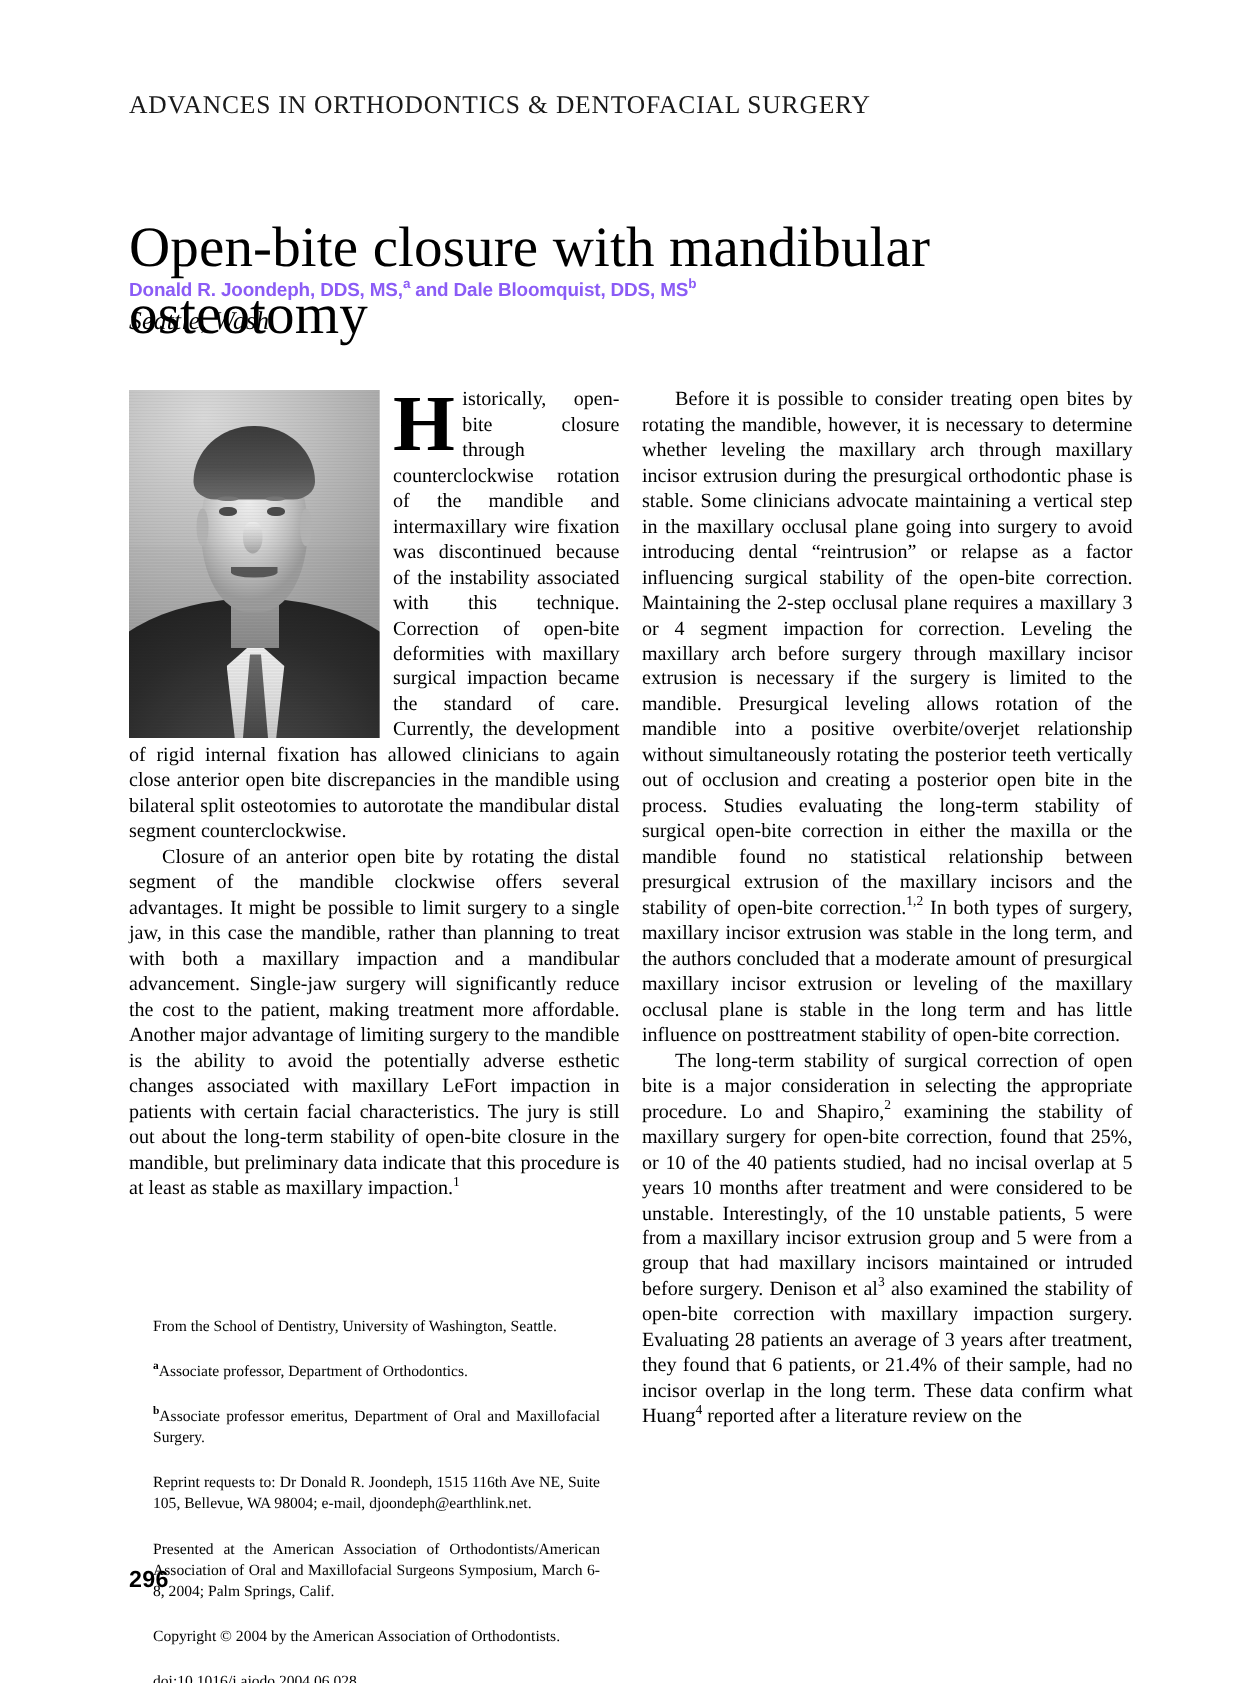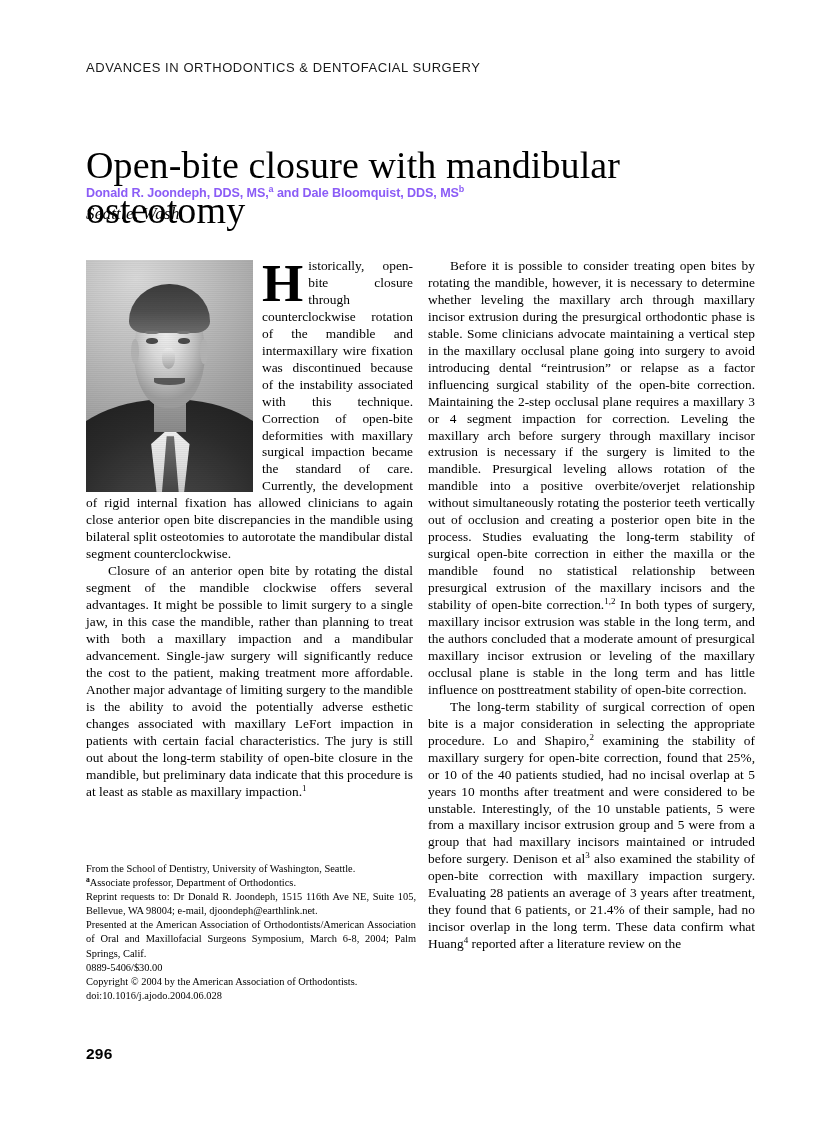--- a/index.html
+++ b/index.html
@@ -24,22 +24,22 @@
     height: 1122px;
     background: #ffffff;
   }
 
   
   .running-head {
     position: absolute;
     left: 86px;
     top: 60px;
     width: 680px;
-    font-family: Liberation Sans, sans-serif;
-    font-size: 13px;
+    font-family: Liberation Serif, serif;
+    font-size: 17px;
     letter-spacing: 0.55px;
     color: #1a1a1a;
     white-space: nowrap;
   }
 
   
   .article-title {
     position: absolute;
     left: 86px;
     top: 118px;
@@ -250,21 +250,21 @@
     position: absolute;
     left: 86px;
     top: 862px;
     width: 330px;
     font-family: "Liberation Serif", "DejaVu Serif", serif;
     font-size: 10.4px;
     line-height: 14.1px;
     text-align: justify;
   }
   .footnotes .fn {
-    margin: 0;
+    margin: 16px;
   }
   .footnotes sup {
     font-size: 7.6px;
     vertical-align: super;
     line-height: 0;
     font-weight: bold;
   }
 
   
   .page-number {
@@ -324,22 +324,22 @@
 
     <p><span>Before it is possible to consider treating open bites by rotating the mandible, however, it is necessary to determine whether leveling the maxillary arch through maxillary incisor extrusion during the presurgical orthodontic phase is stable. Some clinicians advocate maintaining a vertical step in the maxillary occlusal plane going into surgery to avoid introducing dental “reintrusion” or relapse as a factor influencing surgical stability of the open-bite correction. Maintaining the 2-step occlusal plane requires a maxillary 3 or 4 segment impaction for correction. Leveling the maxillary arch before surgery through maxillary incisor extrusion is necessary if the surgery is limited to the mandible. Presurgical leveling allows rotation of the mandible into a positive overbite/overjet relationship without simultaneously rotating the posterior teeth vertically out of occlusion and creating a posterior open bite in the process. Studies evaluating the long-term stability of surgical open-bite correction in either the maxilla or the mandible found no statistical relationship between presurgical extrusion of the maxillary incisors and the stability of open-bite correction.</span><sup>1,2</sup><span> In both types of surgery, maxillary incisor extrusion was stable in the long term, and the authors concluded that a moderate amount of presurgical maxillary incisor extrusion or leveling of the maxillary occlusal plane is stable in the long term and has little influence on posttreatment stability of open-bite correction.</span></p>
 
     <p><span>The long-term stability of surgical correction of open bite is a major consideration in selecting the appropriate procedure. Lo and Shapiro,</span><sup>2</sup><span> examining the stability of maxillary surgery for open-bite correction, found that 25%, or 10 of the 40 patients studied, had no incisal overlap at 5 years 10 months after treatment and were considered to be unstable. Interestingly, of the 10 unstable patients, 5 were from a maxillary incisor extrusion group and 5 were from a group that had maxillary incisors maintained or intruded before surgery. Denison et al</span><sup>3</sup><span> also examined the stability of open-bite correction with maxillary impaction surgery. Evaluating 28 patients an average of 3 years after treatment, they found that 6 patients, or 21.4% of their sample, had no incisor overlap in the long term. These data confirm what Huang</span><sup>4</sup><span> reported after a literature review on the</span></p>
 
   </div>
 
   <div class="footnotes">
     <p class="fn">From the School of Dentistry, University of Washington, Seattle.</p>
     <p class="fn"><sup>a</sup><span>Associate professor, Department of Orthodontics.</span></p>
+    <p class="fn"><sup>b</sup><span>Associate professor emeritus, Department of Oral and Maxillofacial Surgery.</span></p>
     <p class="fn">Reprint requests to: Dr Donald R. Joondeph, 1515 116th Ave NE, Suite 105, Bellevue, WA 98004; e-mail, djoondeph@earthlink.net.</p>
     <p class="fn">Presented at the American Association of Orthodontists/American Association of Oral and Maxillofacial Surgeons Symposium, March 6-8, 2004; Palm Springs, Calif.</p>
-    <p class="fn">0889-5406/$30.00</p>
     <p class="fn">Copyright © 2004 by the American Association of Orthodontists.</p>
     <p class="fn">doi:10.1016/j.ajodo.2004.06.028</p>
   </div>
 
   <div class="page-number">296</div>
 
 </div>
 
 </body></html>

